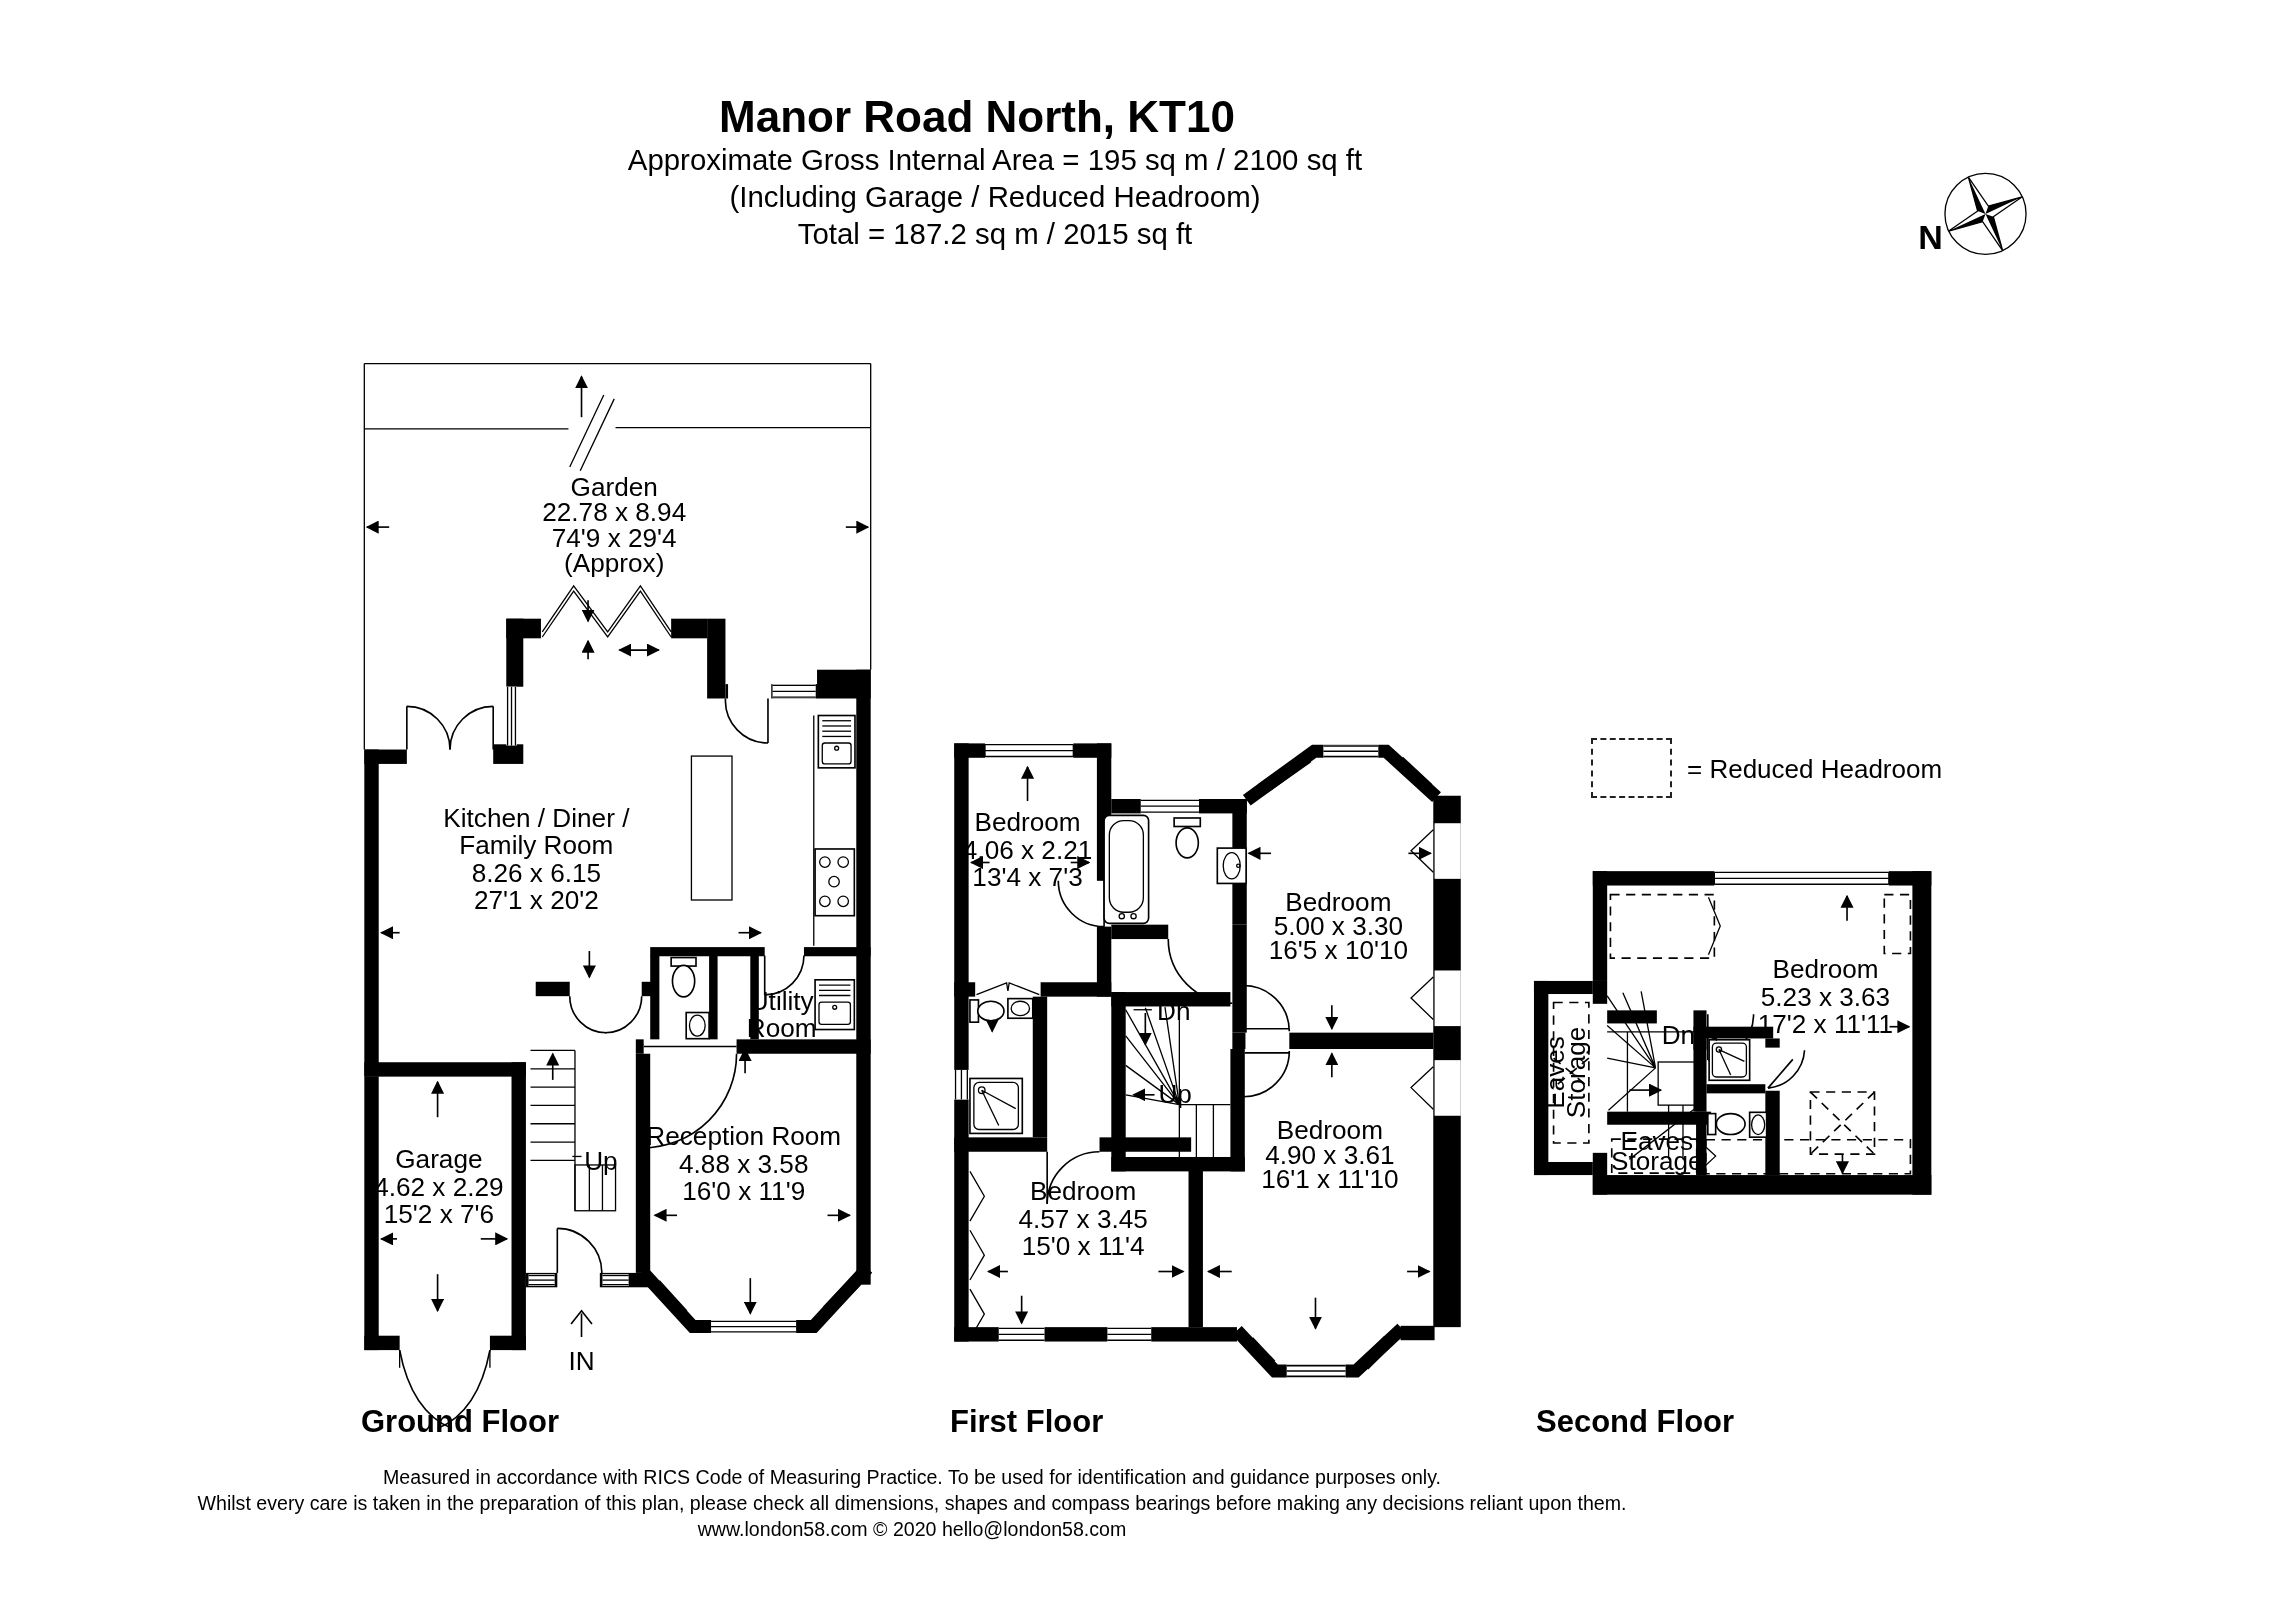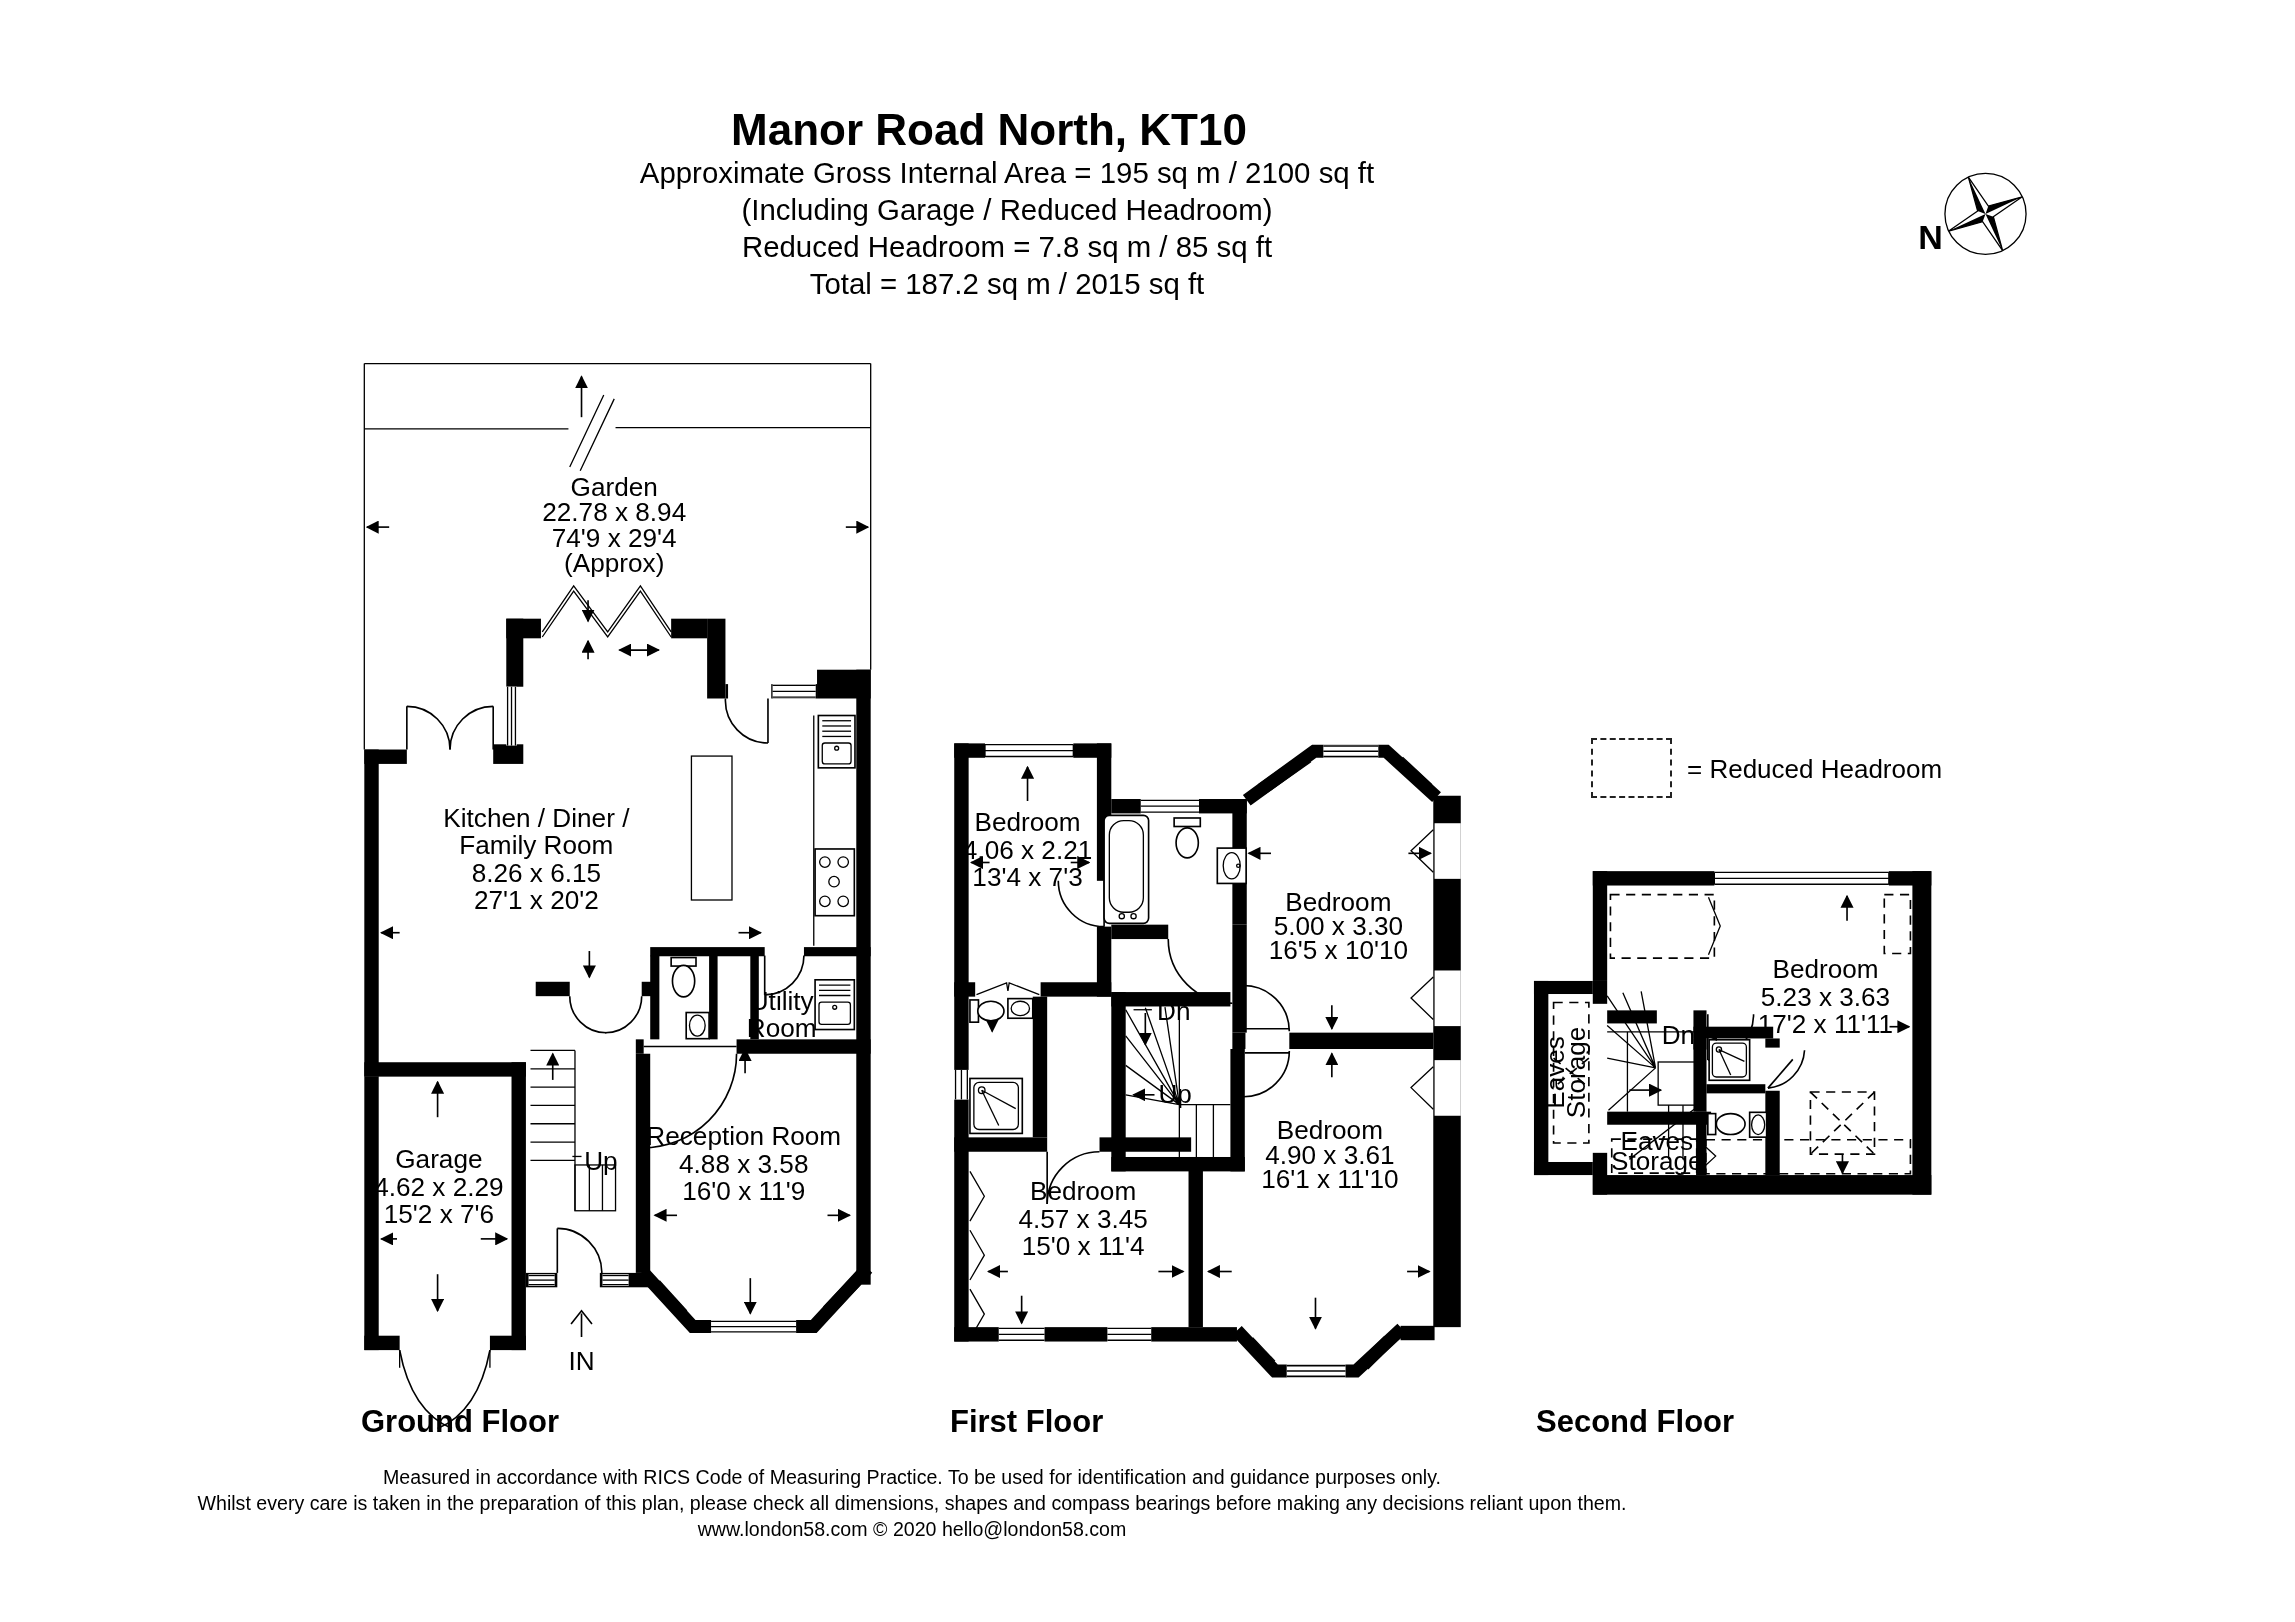--- a/index.html
+++ b/index.html
@@ -1,18 +1,18 @@
 <!DOCTYPE html>
 <html style="font-size:10.5px"><head>
 <meta charset="utf-8">
 <style>
   html,body{margin:0;padding:0;background:#fff;}
   .page{position:relative;width:2295px;height:1622px;background:#ffffff;
         font-family:"Liberation Sans",sans-serif;color:#000;overflow:hidden;}
-  .hdr{position:absolute;left:0;top:106px;width:1954px;text-align:center;padding-left:12px;}
+  .hdr{position:absolute;left:0;top:93px;width:1954px;text-align:center;}
   .hdr h1{margin:0;font-size:44px;font-weight:bold;line-height:48px;}
   .hdr .sub{font-size:29.4px;line-height:37px;margin-left:36px;}
   .caption{position:absolute;font-size:31px;font-weight:bold;}
   .footer{position:absolute;left:0;top:1464px;width:1824px;text-align:center;
           font-size:19.6px;line-height:26px;}
   .legend-box{position:absolute;left:1591px;top:738px;width:77px;height:56px;
           border:2px dashed #222;}
   .legend-txt{position:absolute;left:1687px;top:754px;font-size:26px;}
   svg{position:absolute;overflow:visible;}
   svg text{font-family:"Liberation Sans",sans-serif;font-size:40px;fill:#000;}
@@ -37,21 +37,20 @@
       <marker id="ah" viewBox="0 0 10 10" refX="9" refY="5" markerWidth="8" markerHeight="8" orient="auto-start-reverse">
         <path d="M0,0 L10,5 L0,10 z" fill="#000"></path>
       </marker>
     </defs>
   </svg>
 
   <div class="hdr">
     <h1>Manor Road North, KT10</h1>
     <div class="sub">Approximate Gross Internal Area = 195 sq m / 2100 sq ft</div>
     <div class="sub">(Including Garage / Reduced Headroom)</div>
-    <div class="sub">Reduced Headroom = 7.8 sq m / 85 sq ft</div>
     <div class="sub">Total = 187.2 sq m / 2015 sq ft</div>
   </div>
 
   <svg style="left:1907px;top:160px" width="157" height="115" viewBox="0 0 240 175">
     <circle cx="120" cy="82" r="62" class="thin"></circle>
     <g transform="translate(120,82) rotate(-25)">
       <path d="M0,-62 L9,-9 L62,0 L9,9 L0,62 L-9,9 L-62,0 L-9,-9 Z" fill="#fff" stroke="#000" stroke-width="2"></path>
       <path d="M0,-62 L-9,-9 L0,0 Z M62,0 L9,-9 L0,0 Z M0,62 L9,9 L0,0 Z M-62,0 L-9,9 L0,0 Z" fill="#000"></path>
     </g>
     <text x="36" y="135" class="tm" style="font-size:52px;font-weight:bold">N</text>

